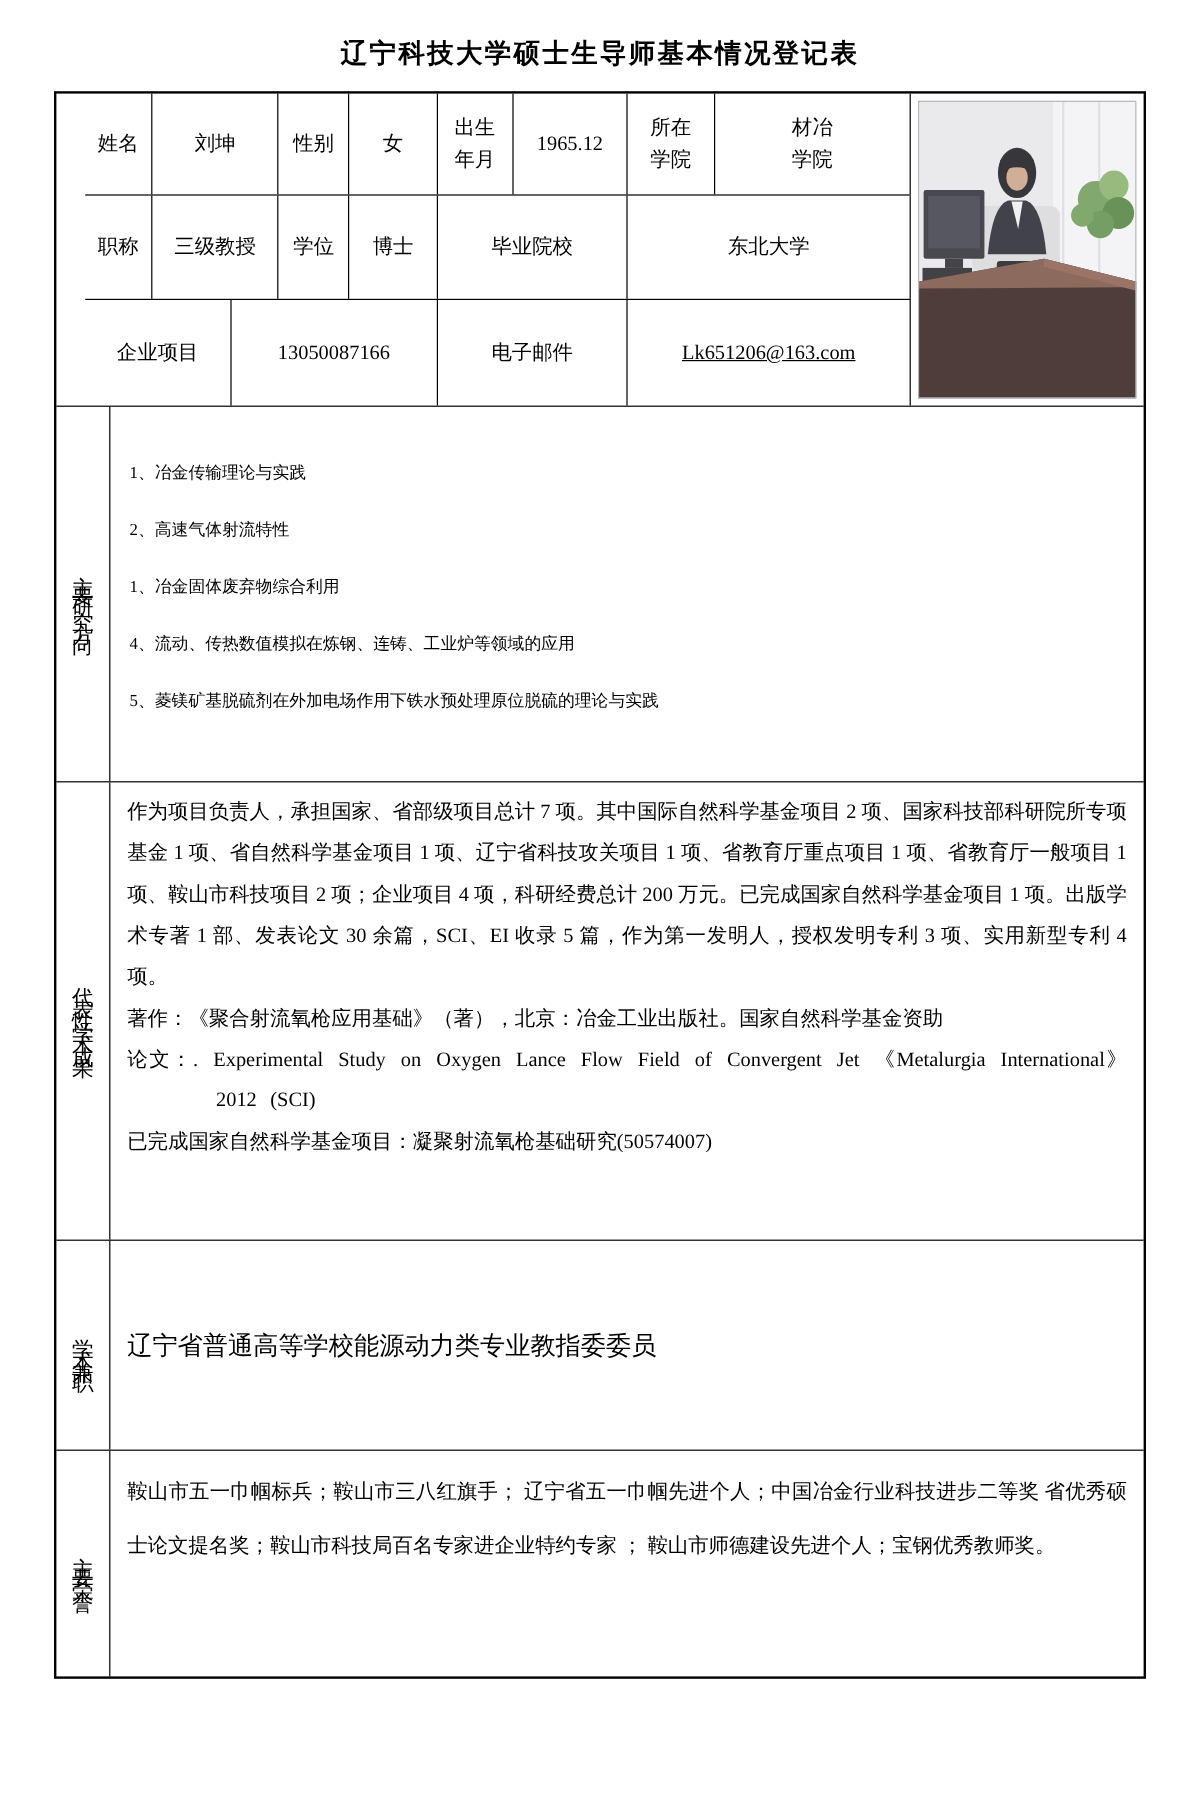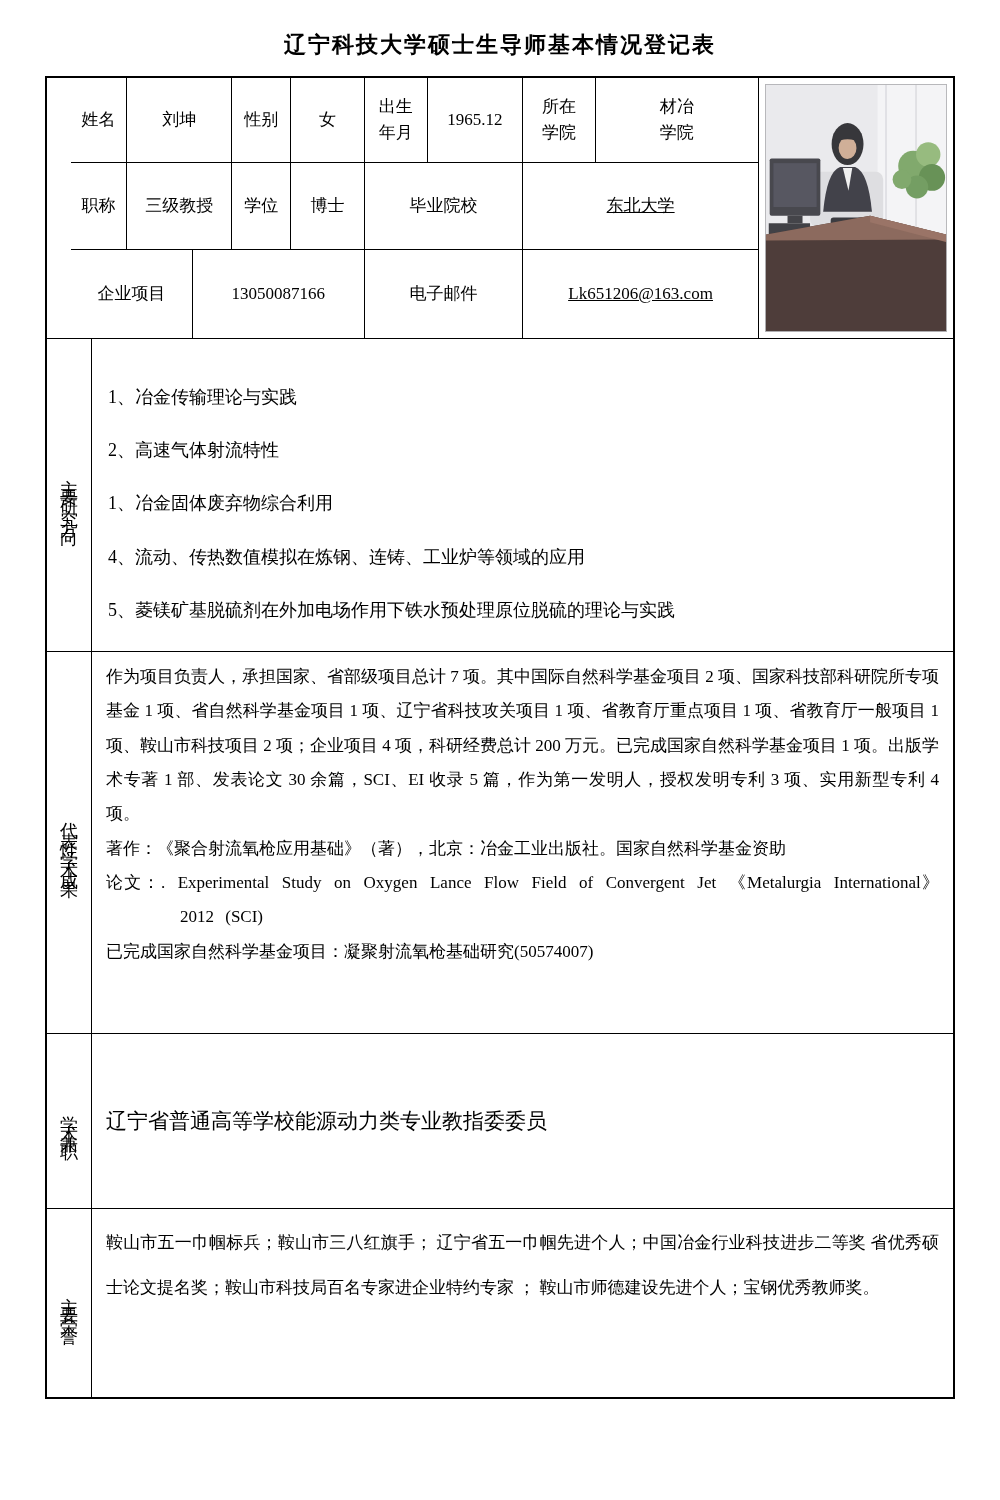--- a/index.html
+++ b/index.html
@@ -35,21 +35,21 @@
     justify-content: center;
     text-align: center;
     border-right: 1px solid #000;
     font-size: 17px;
     line-height: 1.55;
     overflow: hidden;
   }
   .w58 { width: 58px; } .w61 { width: 61px; } .w65 { width: 65px; }
   .w75 { width: 75px; } .w76 { width: 76px; } .w99 { width: 99px; }
   .w109 { width: 109px; } .w126 { width: 126px; } .w164 { width: 164px; }
-  .w169 { width: 169px; } .w178 { width: 178px; } .w244 { width: 244px; text-decoration: underline; }
+  .w169 { width: 169px; } .w178 { width: 178px; } .w244 { width: 244px; }
   .narrow2 { width: 2.4em; }          
   .email { text-decoration: underline; }
   .photo-cell {
     width: 194px; height: 260px;
     padding: 6px;
     display: flex; align-items: center; justify-content: center;
   }
   .photo-frame { width: 100%; height: 100%; }
   .photo-frame svg { width: 100%; height: 100%; display: block; }
   
@@ -61,21 +61,21 @@
     display: flex; align-items: center; justify-content: center;
     font-size: 18px;
   }
   .vtext {
     writing-mode: vertical-rl;
     text-orientation: upright;
     letter-spacing: 0.55em;
   }
   .section-body { width: 861px; }
   .sec-research { height: 313px; }
-  .sec-research .section-body { padding: 46px 16px 10px 16px; font-size: 18px; }
+  .sec-research .section-body { padding: 46px 16px 10px 16px; font-size: 14px; }
   .research-item { display: block; line-height: 1.4; margin-bottom: 28px; }
   .sec-ach { height: 382px; }
   .sec-ach .section-body { padding: 8px 14px 6px 14px; font-size: 17px; }
   .sec-ach p { line-height: 2.02; text-align: justify; }
   .p-paper { padding-left: 74px; text-indent: -74px; word-spacing: 7px; text-align: left; }
   .p-pre { white-space: pre-wrap; text-align: left; }
   .sec-pos { height: 175px; }
   .sec-pos .section-body { display: flex; align-items: center; padding: 0 14px; font-size: 21px; }
   .sec-honor { height: 188px; }
   .sec-honor .section-body { padding: 12px 14px 0 14px; font-size: 17px; line-height: 2.62; text-align: justify; }

